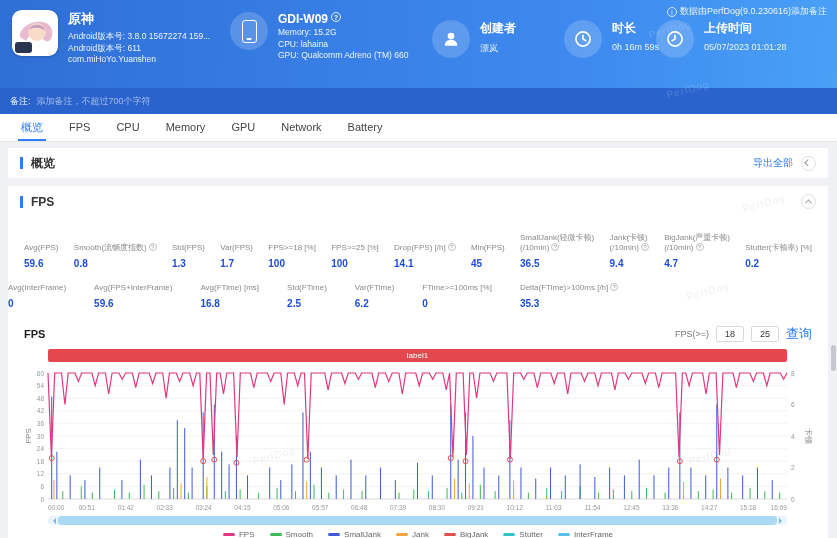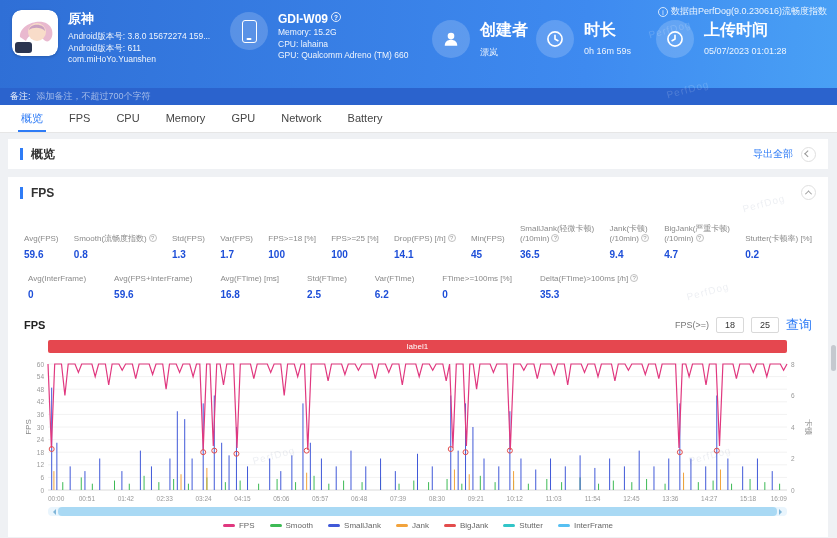--- a/index.html
+++ b/index.html
@@ -6,35 +6,35 @@
 html,body{width:837px;height:538px;overflow:hidden;}
 body{font-family:"Liberation Sans","DejaVu Sans",sans-serif;background:#eff1f4;position:relative;}
 
 
 .hdr{position:relative;height:88px;background:linear-gradient(93deg,#2f6fd6 0%,#3e8af0 70%,#49a0f5 100%);color:#fff;}
 .ver-note{position:absolute;right:10px;top:5px;font-size:9px;opacity:.9;display:flex;align-items:center;gap:3px;}
 .hgroup{position:absolute;display:flex;gap:10px;align-items:flex-start;}
 .hg-app{left:12px;top:10px;justify-content:space-between;}
 .hg-device{left:230px;top:12px;}
 .hg-creator{left:432px;top:20px;}
-.hg-duration{left:536px;top:20px;}
+.hg-duration{left:564px;top:20px;}
 .hg-upload{left:656px;top:20px;}
 .app-icon{width:46px;height:46px;border-radius:9px;display:block;box-shadow:0 1px 3px rgba(0,0,0,.2);}
 .app-name{font-size:13px;font-weight:bold;margin-bottom:3px;}
 .meta{font-size:8.5px;line-height:11.5px;opacity:.92;white-space:nowrap;}
 .dev-name{font-size:12px;font-weight:bold;margin-bottom:1px;display:flex;gap:3px;}
 .icircle{width:38px;height:38px;border-radius:50%;background:rgba(255,255,255,.18);display:flex;align-items:center;justify-content:center;flex:0 0 auto;}
 .phone{width:15px;height:23px;border:1.6px solid #fff;border-radius:3px;position:relative;display:block;}
 .phone:after{content:"";position:absolute;left:50%;bottom:1.5px;width:5px;height:1.6px;background:#fff;transform:translateX(-50%);border-radius:1px;}
-.hlabel{font-size:16px;font-weight:bold;margin-bottom:5px;}
+.hlabel{font-size:12px;font-weight:bold;margin-bottom:5px;}
 .hvalue{font-size:9px;opacity:.9;white-space:nowrap;}
 .i-circ{display:inline-block;width:10px;height:10px;border:1px solid rgba(255,255,255,.85);border-radius:50%;font-size:6.5px;line-height:9px;text-align:center;font-style:normal;flex:0 0 auto;}
 
 
-.notebar{height:17px;background:#2b63cd;color:#fff;display:flex;align-items:center;padding:0 10px;font-size:9px;gap:6px;}
+.notebar{height:26px;background:#2b63cd;color:#fff;display:flex;align-items:center;padding:0 10px;font-size:9px;gap:6px;}
 .notebar .nlabel{opacity:.95;}
 .notebar .nplaceholder{color:rgba(255,255,255,.55);}
 
 
 .tabs{height:28px;background:#fff;border-bottom:1px solid #e6e6e6;display:flex;padding-left:8px;}
 .tab{padding:0 13px;font-size:11px;line-height:27px;color:#454545;cursor:pointer;position:relative;}
 .tab.active{color:#2f7cf6;}
 .tab.active:after{content:"";position:absolute;left:10px;right:10px;bottom:0;height:2px;background:#2f7cf6;}
 
 
@@ -46,21 +46,21 @@
 .cbtn{width:15px;height:15px;border:1px solid #e0e0e0;border-radius:50%;background:#fff;display:flex;align-items:center;justify-content:center;cursor:pointer;flex:0 0 auto;}
 .chev{width:5px;height:5px;border-left:1.2px solid #999;border-top:1.2px solid #999;display:block;}
 .chev.up{transform:rotate(45deg) translate(1px,1px);}
 .chev.left{transform:rotate(-45deg) translate(0px,-1px);}
 .fps-card{margin-top:8px;height:360px;padding-top:8px;}
 .fps-title-row{display:flex;align-items:center;padding:0 12px;}
 .fps-title-row .cbtn{margin-left:auto;}
 
 
 .m-row1{display:flex;justify-content:space-between;padding:0 16px;margin-top:24px;}
-.m-row2{display:flex;gap:28px;padding:0 20px;margin-top:14px;}
+.m-row2{display:flex;gap:28px;padding:0 0;margin-top:14px;}
 .metric{display:flex;flex-direction:column;justify-content:space-between;text-align:left;}
 .m-label{font-size:8px;color:#8a8a8a;line-height:10px;min-height:10px;display:flex;flex-direction:column;justify-content:flex-end;}
 .m-row1 .m-label{min-height:20px;max-width:86px;}
 .m-value{font-size:10px;font-weight:bold;color:#1d4ed8;margin-top:5px;}
 .help{display:inline-block;width:8px;height:8px;border:1px solid #c0c0c0;border-radius:50%;font-size:6px;line-height:7px;text-align:center;color:#9a9a9a;margin-left:2px;vertical-align:1px;}
 
 
 .chart-wrap{padding:0 16px;margin-top:16px;}
 .chart-head{display:flex;align-items:center;}
 .chart-head .ctitle{font-size:11px;font-weight:bold;color:#222;}
@@ -83,21 +83,21 @@
 .wm{position:absolute;font-size:10px;color:rgba(60,80,120,.09);transform:rotate(-15deg);letter-spacing:1px;pointer-events:none;z-index:6;}
 .wm.light{color:rgba(255,255,255,.16);}
 .page-sb{position:absolute;right:1px;top:345px;width:5px;height:26px;background:#c5c9cf;border-radius:3px;z-index:8;}
 </style>
 </head>
 <body>
 
 <div class="hdr">
   <span class="ver-note">
     <span class="i-circ">i</span>
-    <span>数据由PerfDog(9.0.230616)流畅度指数</span>
+    <span>数据由PerfDog(9.0.230616)添加备注</span>
   </span>
 
   <div class="hgroup hg-app">
     <svg class="app-icon" width="46" height="46" viewBox="0 0 46 46">
       <rect width="46" height="46" rx="9" fill="#ffffff"></rect>
       <path d="M8 27 C7 12 36 5 40 20 C42 29 36 34 32 30 C27 23 17 23 14 31 Z" fill="#e9b9cf"></path>
       <circle cx="25" cy="22" r="9" fill="#f8dcc9"></circle>
       <path d="M17 20 C18 13 33 13 33 21 C29 17 21 17 17 20 Z" fill="#caa0c0"></path>
       <rect x="3" y="32" width="17" height="11" rx="3" fill="#2b3550"></rect>
     </svg>

